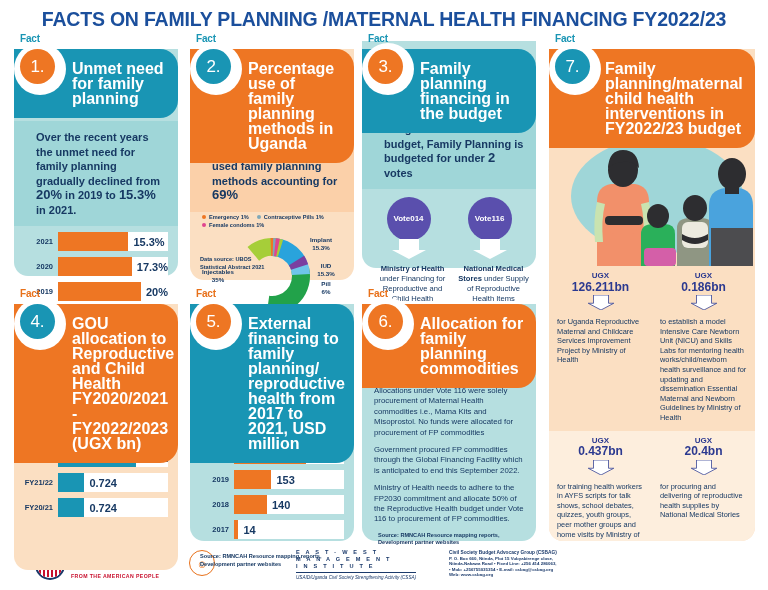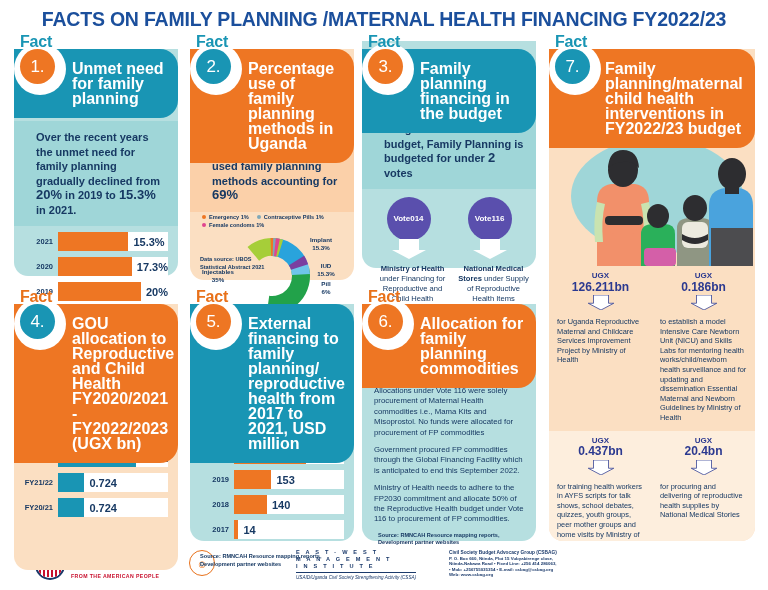--- a/index.html
+++ b/index.html
@@ -19,21 +19,21 @@
     color: #1b4f9c;
     font-size: 19.5px;
     font-weight: bold;
     letter-spacing: -0.2px;
   }
 
   
   .card { position: absolute; }
   .fact-word {
     position: absolute; left: 6px; top: 0;
-    font-size: 16px; font-weight: bold; color: #1995b4;
+    font-size: 10px; font-weight: bold; color: #1995b4;
     letter-spacing: -0.2px; z-index: 6;
   }
   .fact-word.orange { color: #e8711a; }
   .badge {
     position: absolute; left: 6px; top: 16px;
     width: 35px; height: 35px; border-radius: 50%;
     display: flex; align-items: center; justify-content: center;
     font-size: 17px; color: #fff; z-index: 6;
   }
   .badge.orange { background: #ee7623; }

